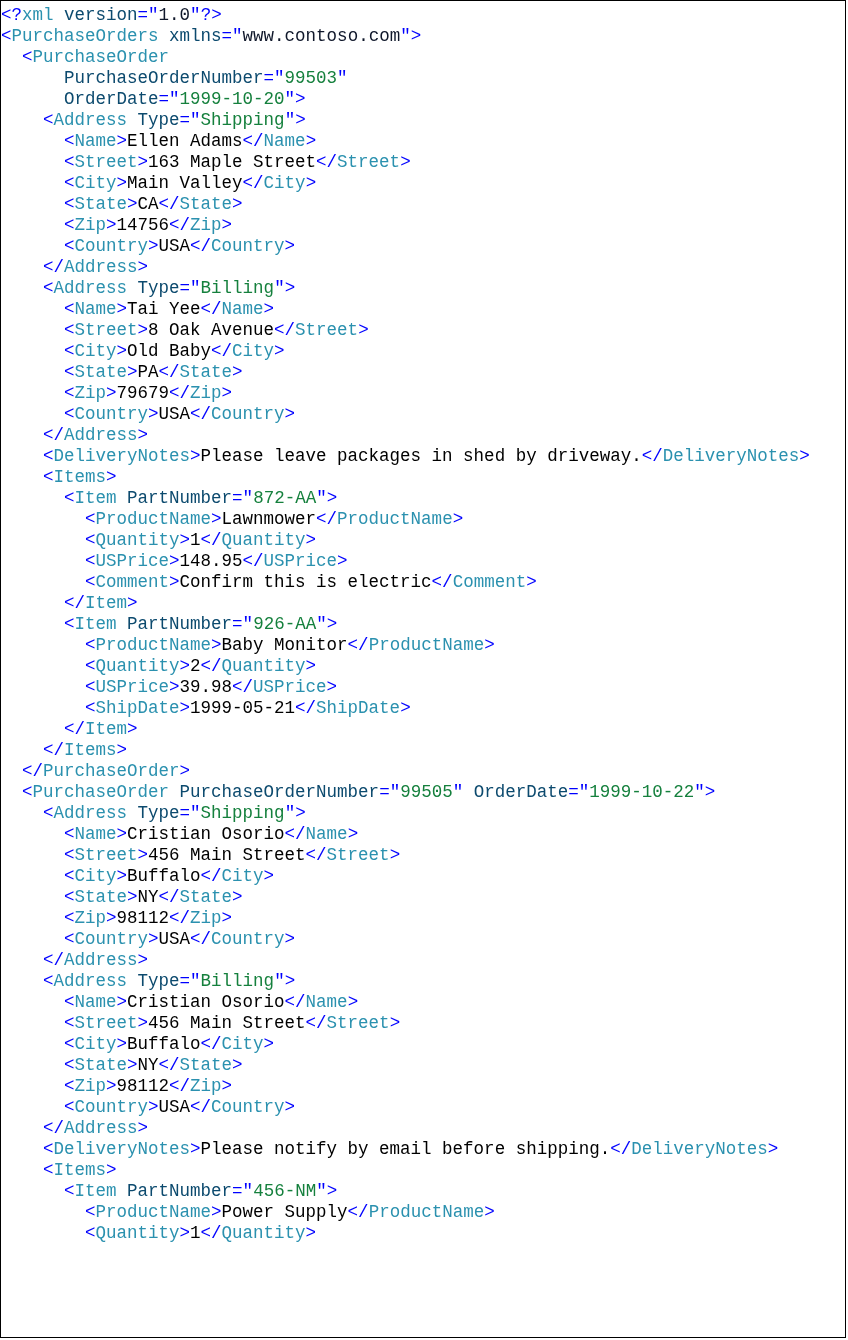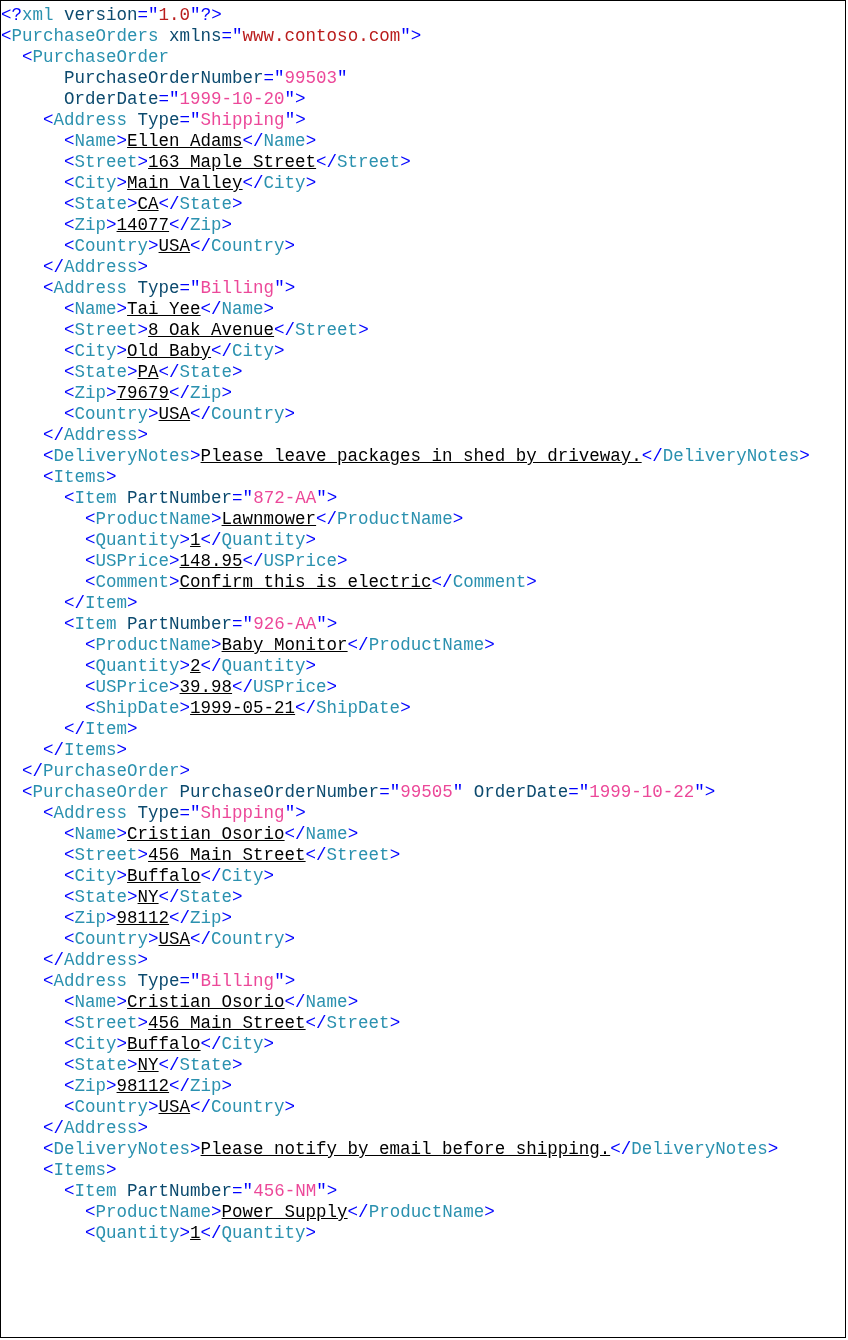--- a/index.html
+++ b/index.html
@@ -17,39 +17,39 @@
     box-sizing: border-box;
     padding: 4px 0 0 0;
     overflow: hidden;
     white-space: pre-wrap;
     word-wrap: break-word;
   }
   .p  { color: #0000ff; } 
   .en { color: #2b91af; } 
   .an { color: #0c4a6e; } 
   .av { color: #8B1C62; } 
-  .avx{ color: #b91c1c; } 
-  .tx { color: #000000; text-decoration: underline; } 
+  .avx{ color: #0f172a; } 
+  .tx { color: #000000; } 
   
-  .av { color: #ec4899; }
+  .av { color: #15803d; }
 </style>
 </head>
 <body>
 
 <div class="code-box"><span class="p">&lt;?</span><span class="en">xml</span> <span class="an">version</span><span class="p">=</span><span class="p">"</span><span class="avx">1.0</span><span class="p">"</span><span class="p">?&gt;</span>
 <span class="p">&lt;</span><span class="en">PurchaseOrders</span> <span class="an">xmlns</span><span class="p">=</span><span class="p">"</span><span class="avx">www.contoso.com</span><span class="p">"&gt;</span>
   <span class="p">&lt;</span><span class="en">PurchaseOrder</span>
       <span class="an">PurchaseOrderNumber</span><span class="p">=</span><span class="p">"</span><span class="av">99503</span><span class="p">"</span>
       <span class="an">OrderDate</span><span class="p">=</span><span class="p">"</span><span class="av">1999-10-20</span><span class="p">"&gt;</span>
     <span class="p">&lt;</span><span class="en">Address</span> <span class="an">Type</span><span class="p">=</span><span class="p">"</span><span class="av">Shipping</span><span class="p">"&gt;</span>
       <span class="p">&lt;</span><span class="en">Name</span><span class="p">&gt;</span><span class="tx">Ellen Adams</span><span class="p">&lt;/</span><span class="en">Name</span><span class="p">&gt;</span>
       <span class="p">&lt;</span><span class="en">Street</span><span class="p">&gt;</span><span class="tx">163 Maple Street</span><span class="p">&lt;/</span><span class="en">Street</span><span class="p">&gt;</span>
       <span class="p">&lt;</span><span class="en">City</span><span class="p">&gt;</span><span class="tx">Main Valley</span><span class="p">&lt;/</span><span class="en">City</span><span class="p">&gt;</span>
       <span class="p">&lt;</span><span class="en">State</span><span class="p">&gt;</span><span class="tx">CA</span><span class="p">&lt;/</span><span class="en">State</span><span class="p">&gt;</span>
-      <span class="p">&lt;</span><span class="en">Zip</span><span class="p">&gt;</span><span class="tx">14077</span><span class="p">&lt;/</span><span class="en">Zip</span><span class="p">&gt;</span>
+      <span class="p">&lt;</span><span class="en">Zip</span><span class="p">&gt;</span><span class="tx">14756</span><span class="p">&lt;/</span><span class="en">Zip</span><span class="p">&gt;</span>
       <span class="p">&lt;</span><span class="en">Country</span><span class="p">&gt;</span><span class="tx">USA</span><span class="p">&lt;/</span><span class="en">Country</span><span class="p">&gt;</span>
     <span class="p">&lt;/</span><span class="en">Address</span><span class="p">&gt;</span>
     <span class="p">&lt;</span><span class="en">Address</span> <span class="an">Type</span><span class="p">=</span><span class="p">"</span><span class="av">Billing</span><span class="p">"&gt;</span>
       <span class="p">&lt;</span><span class="en">Name</span><span class="p">&gt;</span><span class="tx">Tai Yee</span><span class="p">&lt;/</span><span class="en">Name</span><span class="p">&gt;</span>
       <span class="p">&lt;</span><span class="en">Street</span><span class="p">&gt;</span><span class="tx">8 Oak Avenue</span><span class="p">&lt;/</span><span class="en">Street</span><span class="p">&gt;</span>
       <span class="p">&lt;</span><span class="en">City</span><span class="p">&gt;</span><span class="tx">Old Baby</span><span class="p">&lt;/</span><span class="en">City</span><span class="p">&gt;</span>
       <span class="p">&lt;</span><span class="en">State</span><span class="p">&gt;</span><span class="tx">PA</span><span class="p">&lt;/</span><span class="en">State</span><span class="p">&gt;</span>
       <span class="p">&lt;</span><span class="en">Zip</span><span class="p">&gt;</span><span class="tx">79679</span><span class="p">&lt;/</span><span class="en">Zip</span><span class="p">&gt;</span>
       <span class="p">&lt;</span><span class="en">Country</span><span class="p">&gt;</span><span class="tx">USA</span><span class="p">&lt;/</span><span class="en">Country</span><span class="p">&gt;</span>
     <span class="p">&lt;/</span><span class="en">Address</span><span class="p">&gt;</span>

